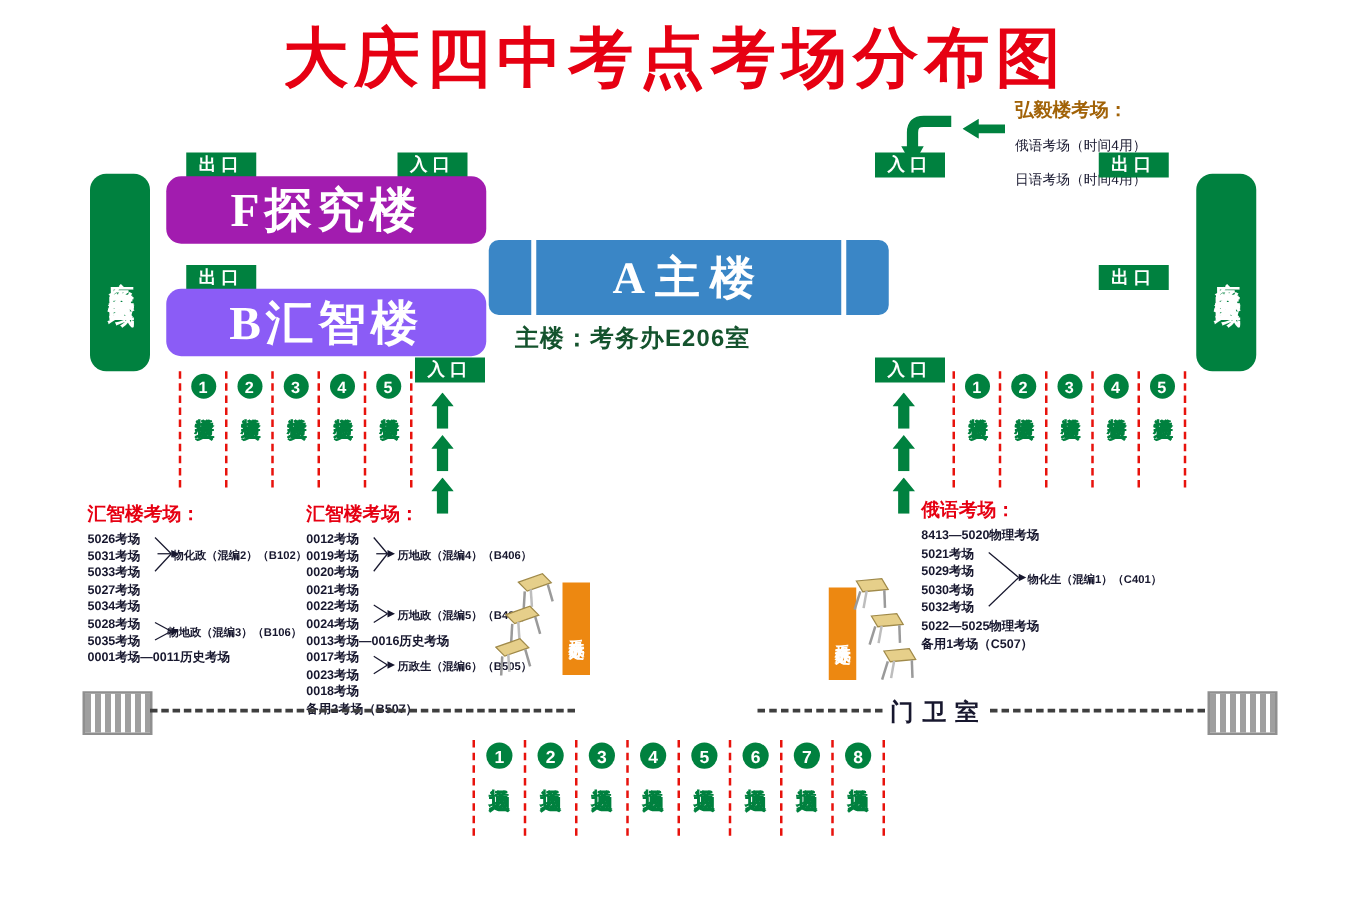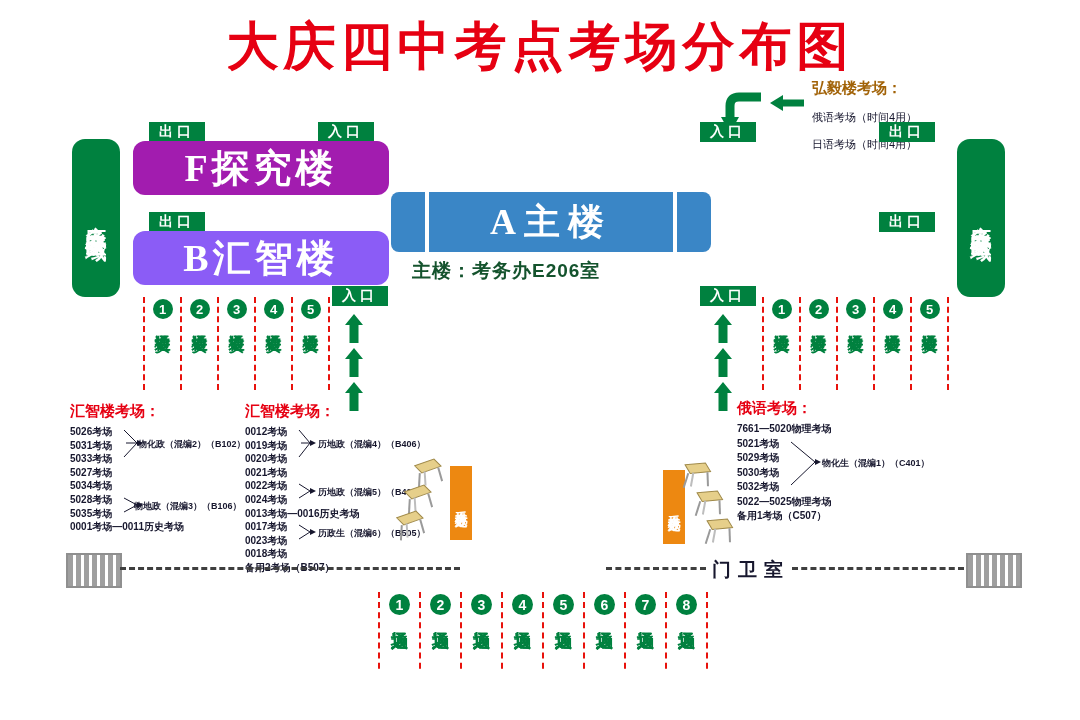--- a/index.html
+++ b/index.html
@@ -215,21 +215,21 @@
     <div class="itm">0023考场</div>
     <div class="itm">0018考场</div>
     <div class="itm">备用2考场（B507）</div>
   </div>
   <div class="annot" style="left:318px;top:438px;">历地政（混编4）（B406）</div>
   <div class="annot" style="left:318px;top:486px;">历地政（混编5）（B403）</div>
   <div class="annot" style="left:318px;top:527px;">历政生（混编6）（B505）</div>
 
   <div id="list3" class="room-list abs" style="left:737px;top:399px;">
     <div class="hdr">俄语考场：</div>
-    <div class="itm">7661—5020物理考场</div>
+    <div class="itm">8413—5020物理考场</div>
     <div class="itm">5021考场</div>
     <div class="itm">5029考场</div>
     <div class="itm">5030考场</div>
     <div class="itm">5032考场</div>
     <div class="itm">5022—5025物理考场</div>
     <div class="itm">备用1考场（C507）</div>
   </div>
   <div class="annot" style="left:822px;top:457px;">物化生（混编1）（C401）</div>
 
   <svg class="joins abs" width="1080" height="720">

